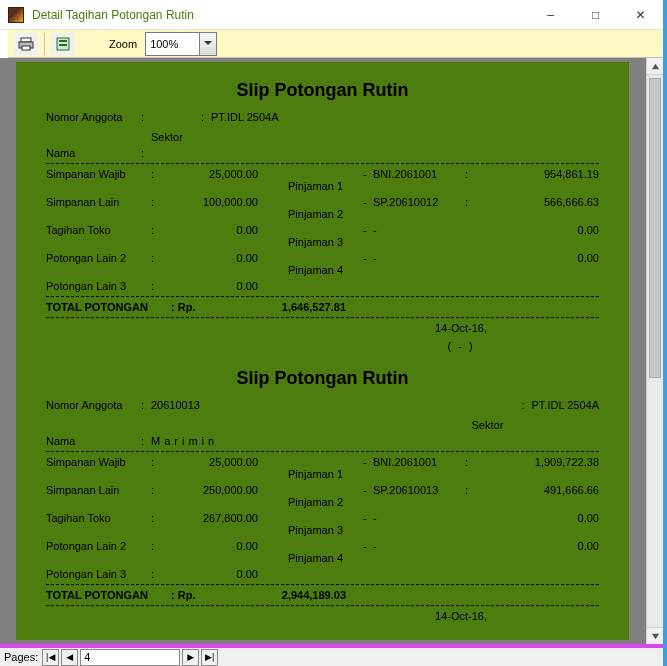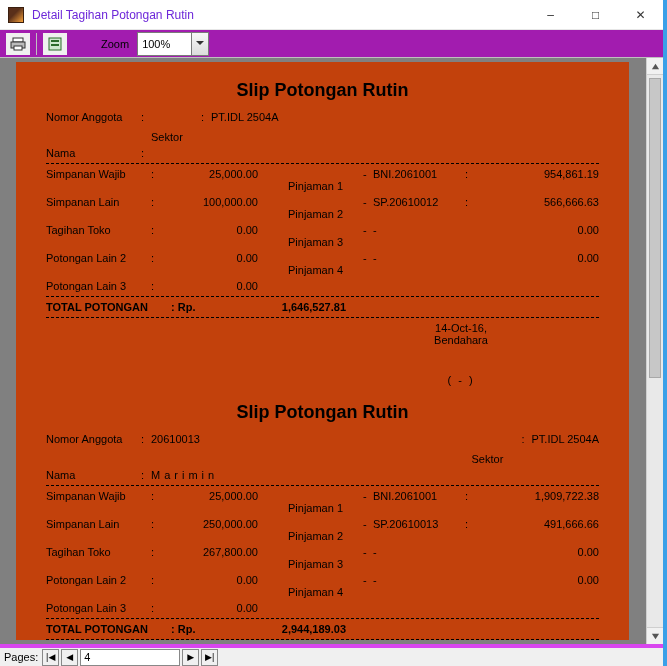--- a/index.html
+++ b/index.html
@@ -20,35 +20,36 @@
     align-items: center;
     padding: 0 0 0 8px;
     border-bottom: 1px solid #e6e6e6;
   }
   .title-icon {
     width: 16px; height: 16px;
     background: linear-gradient(135deg, #5a2f1a 40%, #f6a13a 100%);
     border: 1px solid #3a1f0f;
     margin-right: 8px;
   }
-  .title-text { flex: 1; color: #6d28d9; font-size: 12px; }
+  .title-text { flex: 1; color: #4d7c0f; font-size: 12px; }
   .win-btns { display: flex; height: 100%; }
   .win-btn {
     width: 45px; height: 100%;
     display:flex; align-items:center; justify-content:center;
     font-family: "Segoe UI Symbol", Arial; font-size: 12px; color:#333;
     background: #fff;
   }
   .toolbar {
     height: 28px;
-    background: #a21caf;
+    background: #fef9c3;
     border-bottom: 1px solid #bfbfbf;
     display:flex; align-items:center;
     padding: 0 6px;
     gap: 4px;
+    margin-left: 8px;
   }
   .tb-btn {
     width: 24px; height: 22px;
     border: 1px solid transparent;
     display:flex; align-items:center; justify-content:center;
     background:#f0f0f0;
   }
   .tb-btn svg { width:16px; height:16px; }
   .tb-sep { width:1px; height:22px; background:#c0c0c0; margin:0 2px; }
   .zoom-label { margin-left: 30px; margin-right: 4px; font-size: 11px; }
@@ -71,21 +72,21 @@
   .zoom-caret:after { content:""; border:4px solid transparent; border-top-color:#333; margin-top:3px;}
   .viewport {
     position: relative;
     height: 586px;
     background: #808080;
     
   }
   .page-wrap {
     position:absolute;
     top: 4px; left: 16px; right: 34px; bottom: 4px;
-    background:#c2410c;
+    background:#4d7c0f;
     overflow:hidden;
     padding: 14px 30px 0 30px;
   }
   .vscroll {
     position:absolute; right:0; top:0; bottom:0; width:17px;
     background:#e9e9e9;
     border-left:1px solid #cfcfcf;
   }
   .vscroll .arrow {
     height:17px; background:#f1f1f1; border-bottom:1px solid #cfcfcf;
@@ -265,21 +266,20 @@
       <hr class="dash-sep">
       <div class="total-row">
         <span class="lab">TOTAL POTONGAN</span>
         <span class="rp">: Rp.</span>
         <span class="val">1,646,527.81</span>
       </div>
       <hr class="dash-sep">
 
       <div class="sign-block">
         <div>14-Oct-16,</div>
-        <div class="sign-line">Bendahara</div>
         <div class="sign-paren">( - )</div>
       </div>
     </div>
 
     <div class="slip">
       <div class="slip-title">Slip Potongan Rutin</div>
 
       <div class="hdr-row">
         <span class="hdr-label">Nomor Anggota</span>
         <span class="hdr-colon">:</span>

